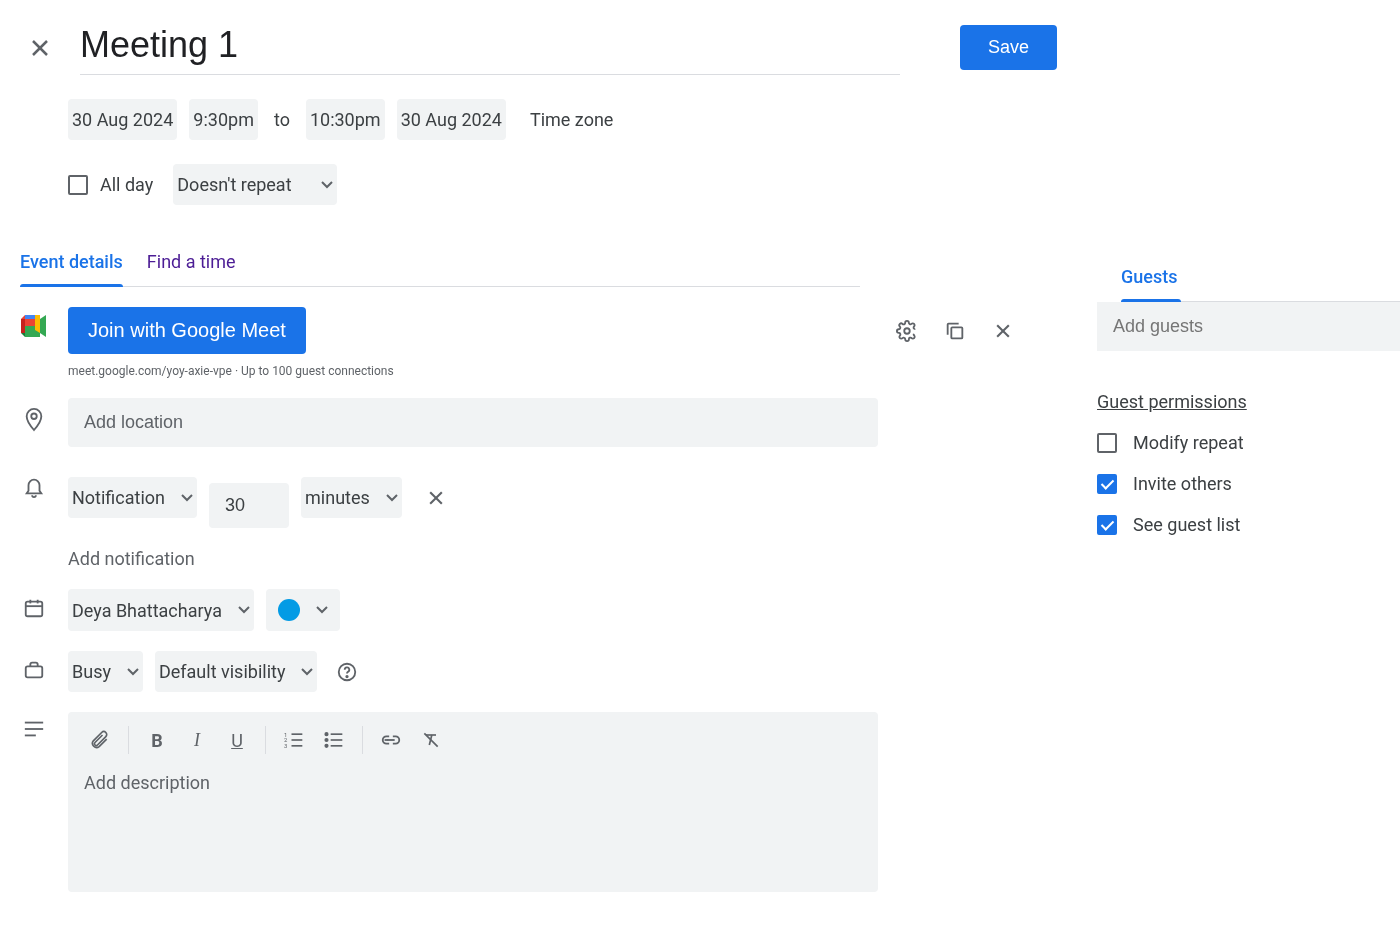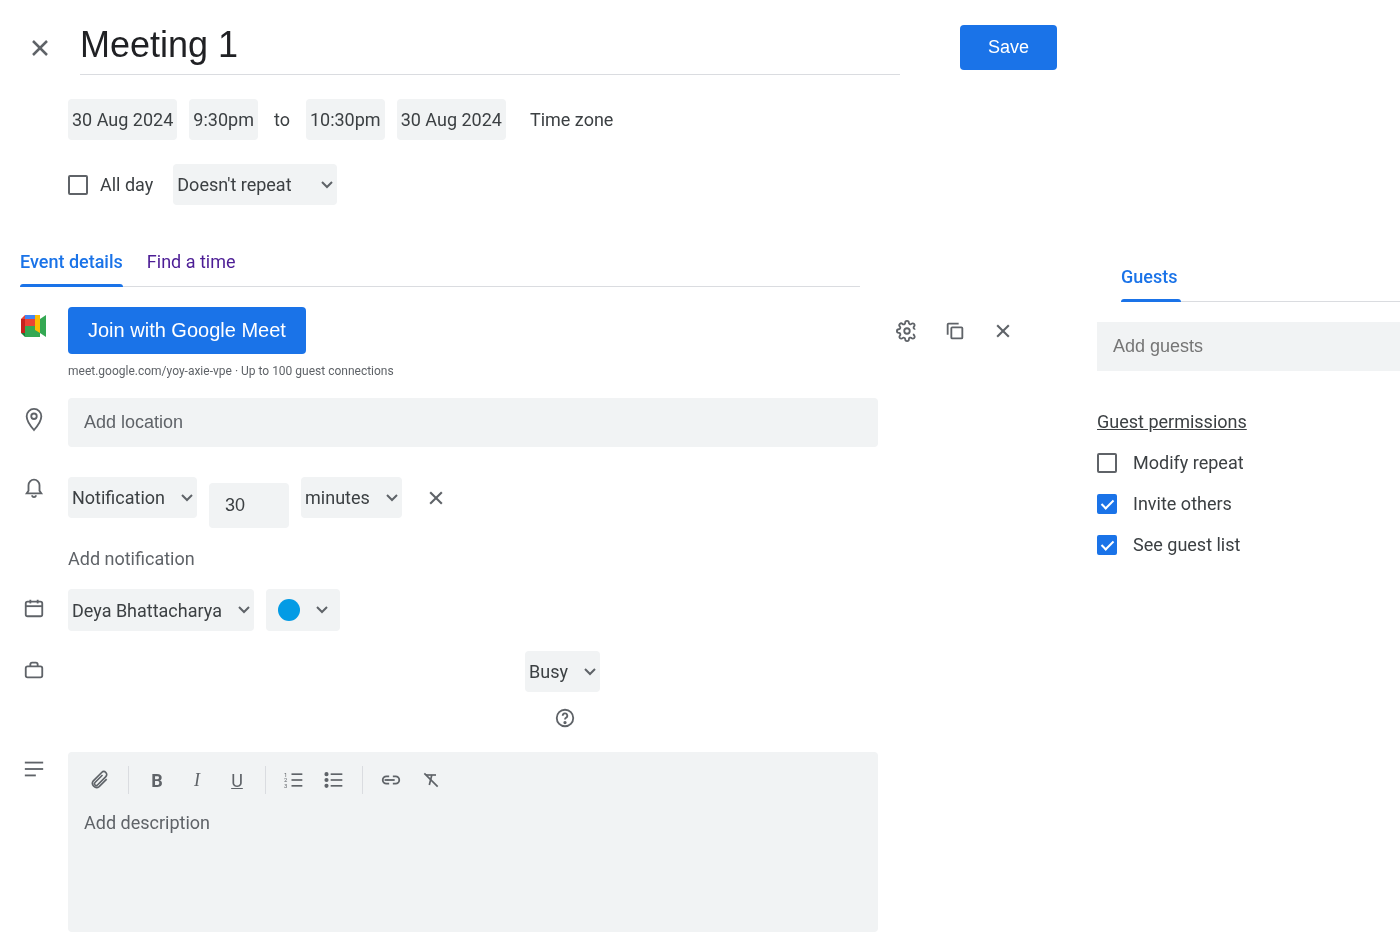--- a/index.html
+++ b/index.html
@@ -227,21 +227,20 @@
     border-radius:3px 3px 0 0;
   }
   .guest-input {
     background:#f1f3f4;
     border:none;
     border-radius:0;
     padding:14px 16px;
     font-size:18px;
     color:#3c4043;
     width:100%;
-    margin-top:20px;
     outline:none;
   }
   .gp-title { font-size:18px; color:#3c4043; margin-top:40px;text-decoration:underline; }
   .perm-row { display:flex; align-items:center; gap:16px; margin-top:20px; }
 
   svg { display:block; }
 
   .caret { margin-left:6px; color:#5f6368; }
 </style>
 </head>
@@ -411,23 +410,29 @@
       </div>
     </div>
 
     <div class="section-row">
       <div class="icon-col">
         <svg width="22" height="22" viewBox="0 0 24 24" fill="none" stroke="currentColor" stroke-width="2">
             <rect x="3" y="8" width="18" height="12" rx="2"></rect>
             <path d="M8 8V6a2 2 0 0 1 2-2h4a2 2 0 0 1 2 2v2"></path>
           </svg>
       </div>
-      <div class="content-col" style="display:flex; gap:12px; align-items:center;flex-direction:column;">
+      <div class="content-col" style="display:flex; gap:12px; align-items:center;">
         <div class="chip">
           <span>Busy</span>
+          <svg class="caret" width="12" height="8" viewBox="0 0 12 8">
+              <path d="M1 1l5 5 5-5" stroke="currentColor" stroke-width="2" fill="none"></path>
+            </svg>
+        </div>
+        <div class="chip">
+          <span>Default visibility</span>
           <svg class="caret" width="12" height="8" viewBox="0 0 12 8">
               <path d="M1 1l5 5 5-5" stroke="currentColor" stroke-width="2" fill="none"></path>
             </svg>
         </div>
         <span class="icon-btn" style="margin-left:4px;">
           <svg width="22" height="22" viewBox="0 0 24 24" fill="none" stroke="currentColor" stroke-width="2">
               <circle cx="12" cy="12" r="9"></circle>
               <path d="M9.5 9.5a2.5 2.5 0 1 1 3.5 2.3c-.9.4-1 1-1 1.7"></path>
               <circle cx="12" cy="17" r="0.8" fill="currentColor"></circle>
             </svg>

